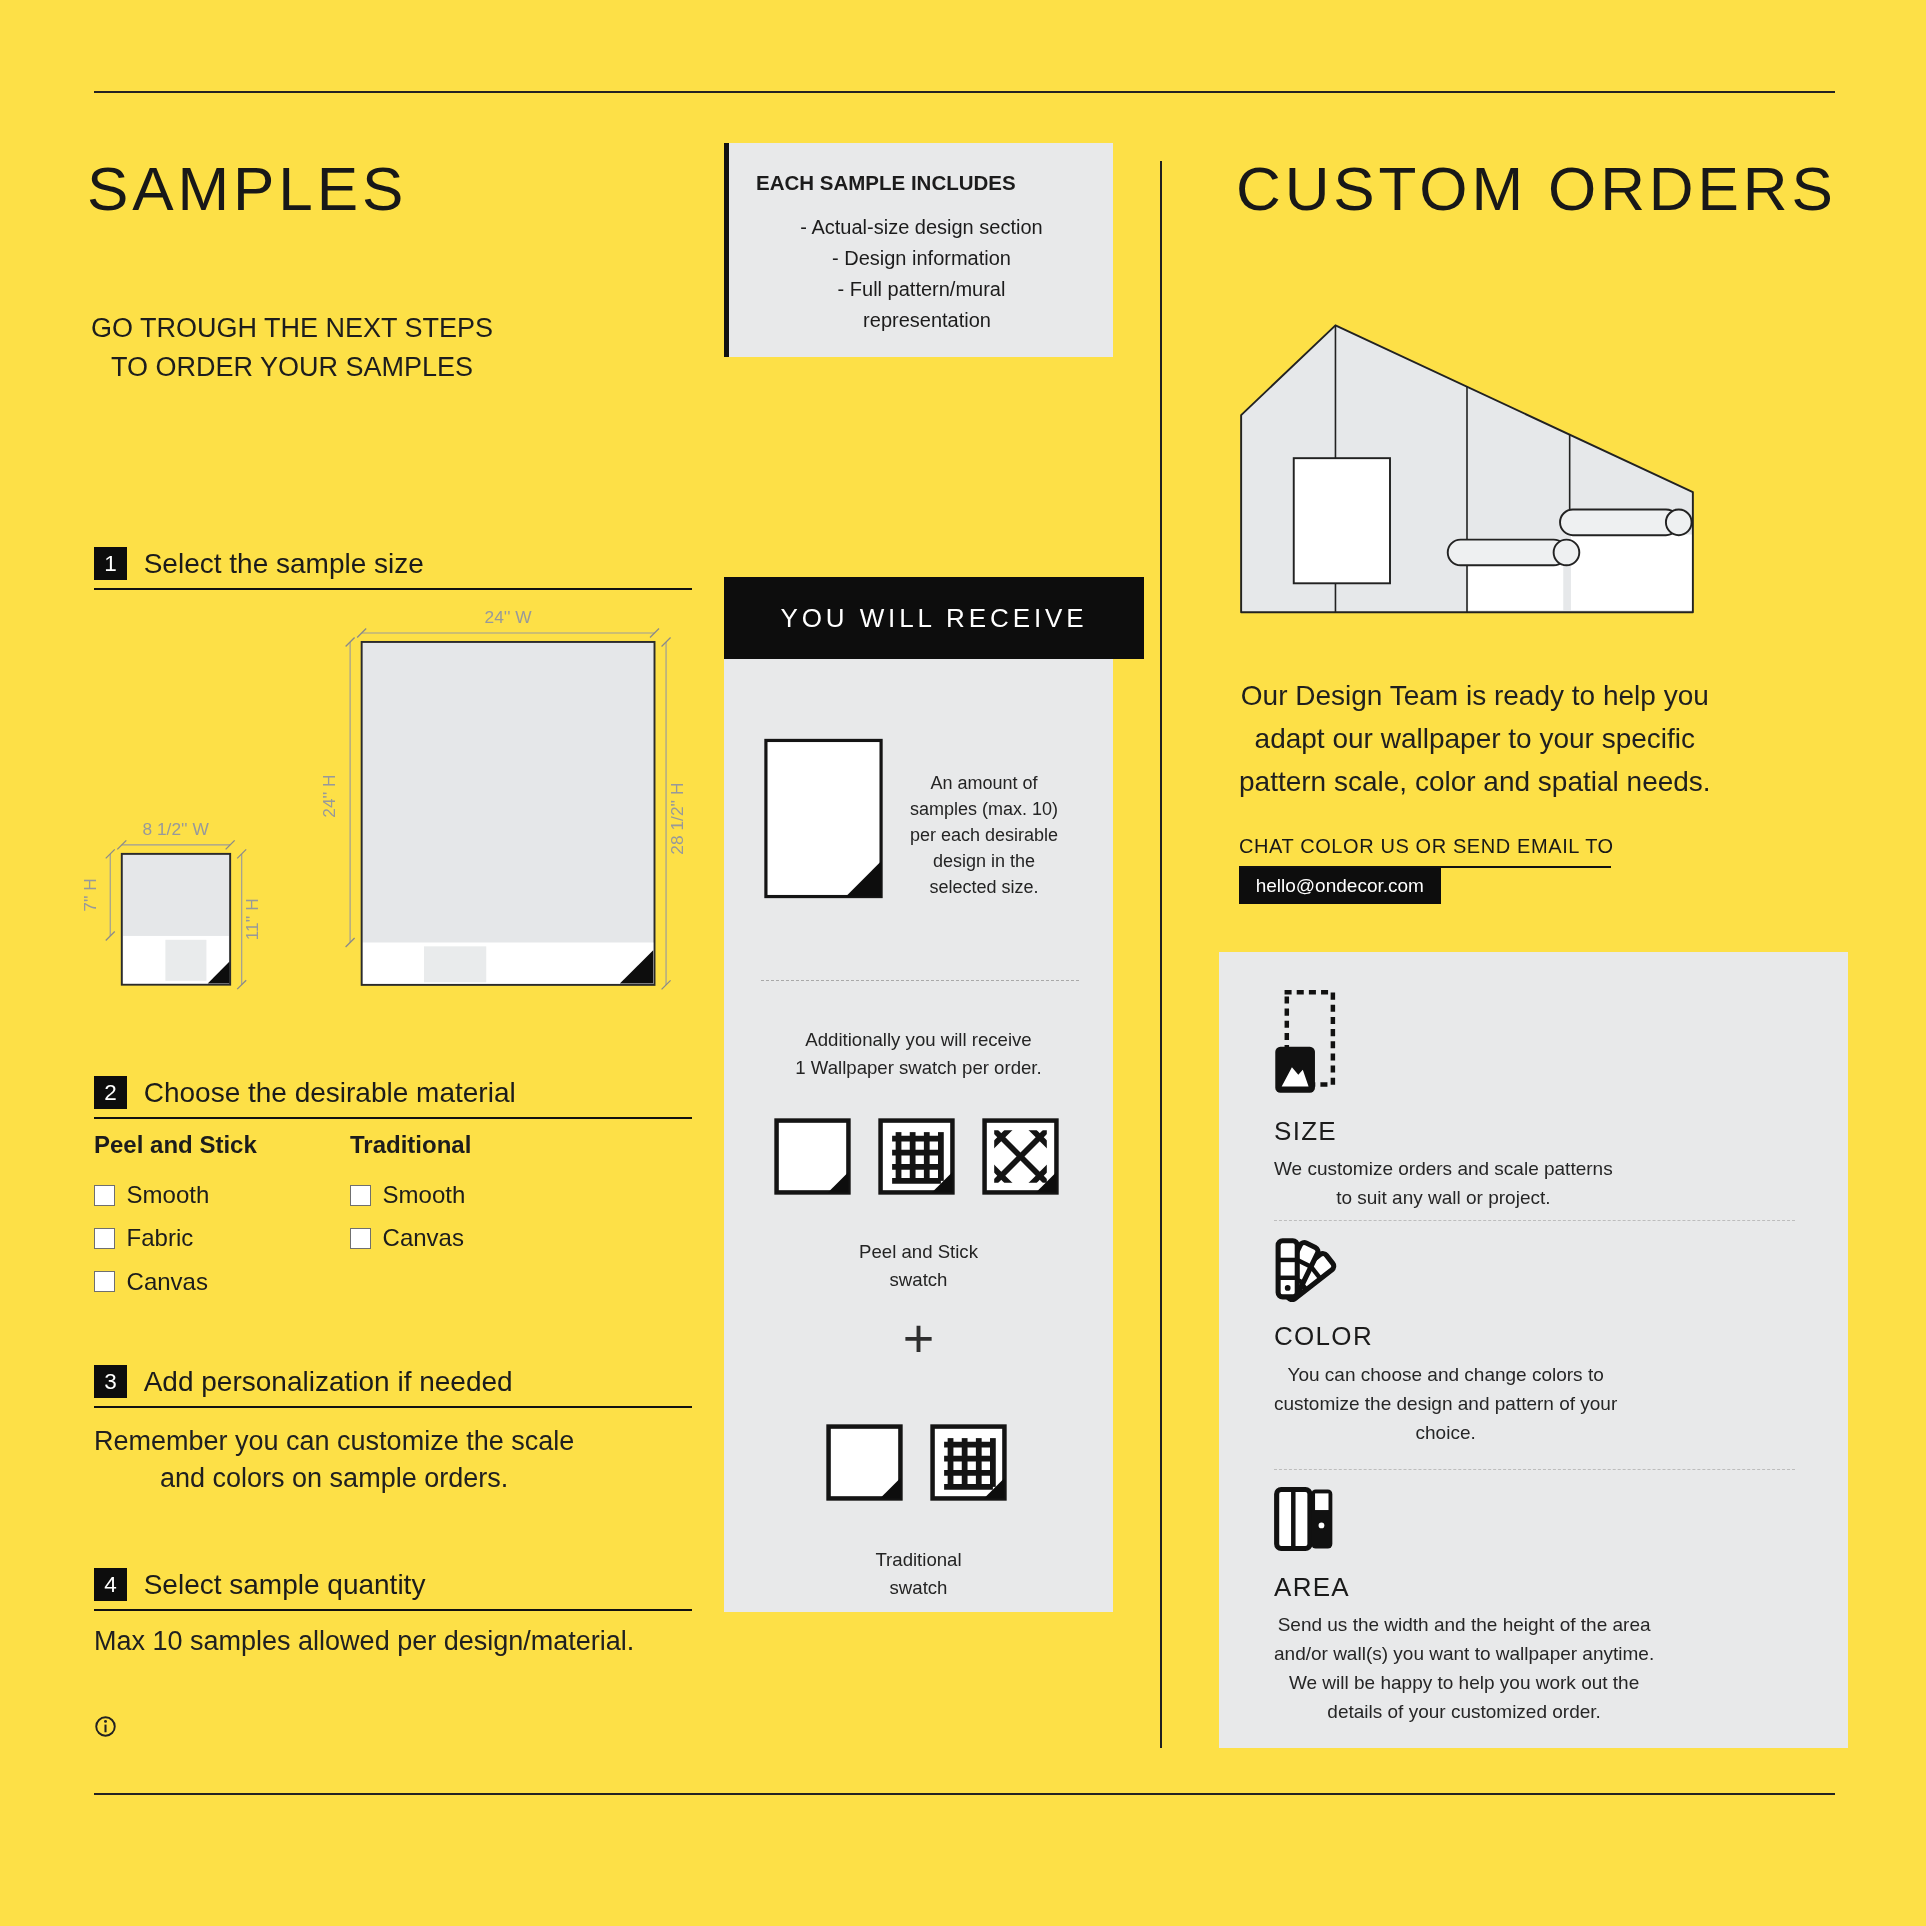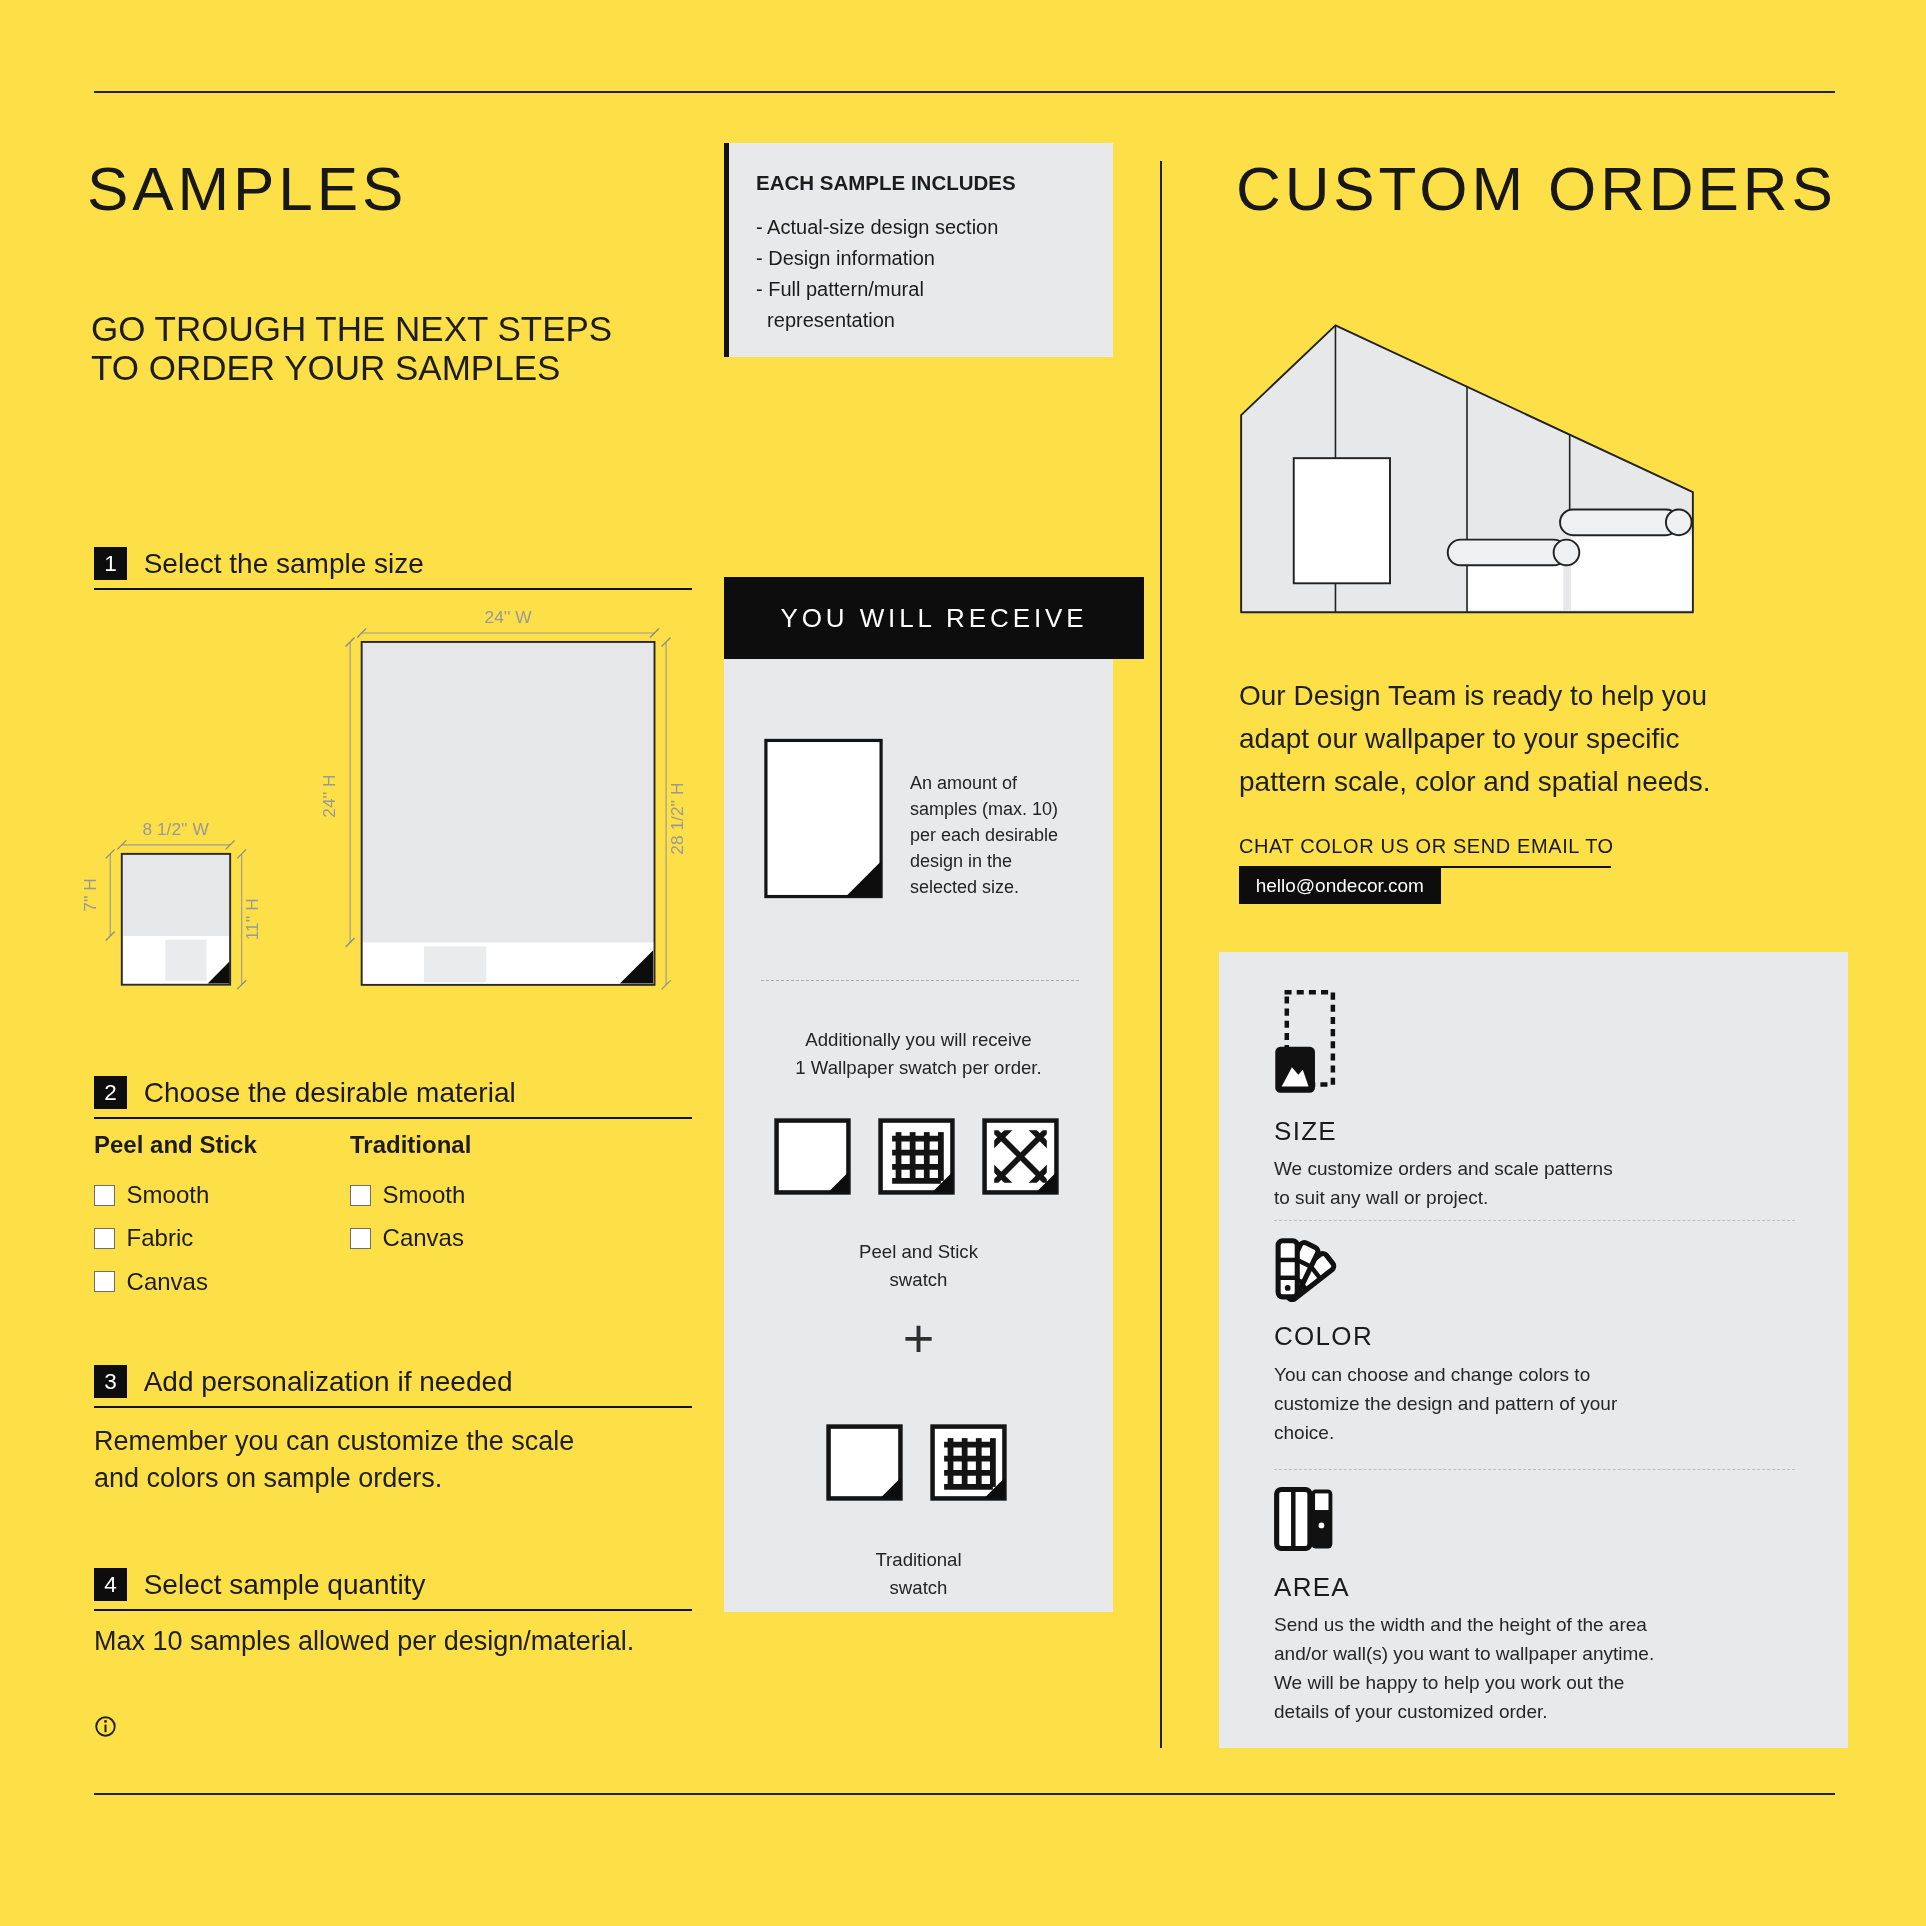--- a/index.html
+++ b/index.html
@@ -1,23 +1,23 @@
 <!DOCTYPE html>
 <html style="font-size:10.3px"><head>
 <meta charset="utf-8">
 <style>
   html,body{margin:0;padding:0;background:#fff;}
   .canvas{position:relative;width:1926px;height:1926px;background:#fde047;
           font-family:"Liberation Sans", sans-serif;color:#1c1c1c;overflow:hidden;}
   .abs{position:absolute;}
-  .pre{white-space:pre-line;}
+  .pre{white-space:pre-line;text-align:center;}
   .rule{position:absolute;height:1.9px;background:#232323;}
   .vrule{position:absolute;width:1.9px;background:#1f1f1f;}
   .big-title{font-size:62px;font-weight:500;letter-spacing:3.9px;color:#181818;}
-  .subtitle{font-size:35px;line-height:39px;color:#1d1d1d;}
+  .subtitle{font-size:27px;line-height:39px;color:#1d1d1d;}
   .includes-box{background:#e8e9ea;border-left:5.8px solid #111;padding:28px 26px 0 27px;box-sizing:border-box;}
   .includes-title{font-size:20.5px;font-weight:700;margin-bottom:16.7px;}
   .includes-item{font-size:20px;line-height:31px;}
   .step-header{display:flex;align-items:center;border-bottom:2.6px solid #111;padding-bottom:7.7px;}
   .step-badge{width:33px;height:33px;background:#0d0d0d;color:#fff;font-size:22.5px;
               display:flex;align-items:center;justify-content:center;flex:0 0 33px;}
   .step-title{font-size:28px;margin-left:16.7px;color:#1b1b1b;}
   .step-body{font-size:27px;line-height:37px;color:#202020;}
   .mat-title{font-size:24px;font-weight:700;}
   .mat-row{display:flex;align-items:center;margin-top:15.4px;}

